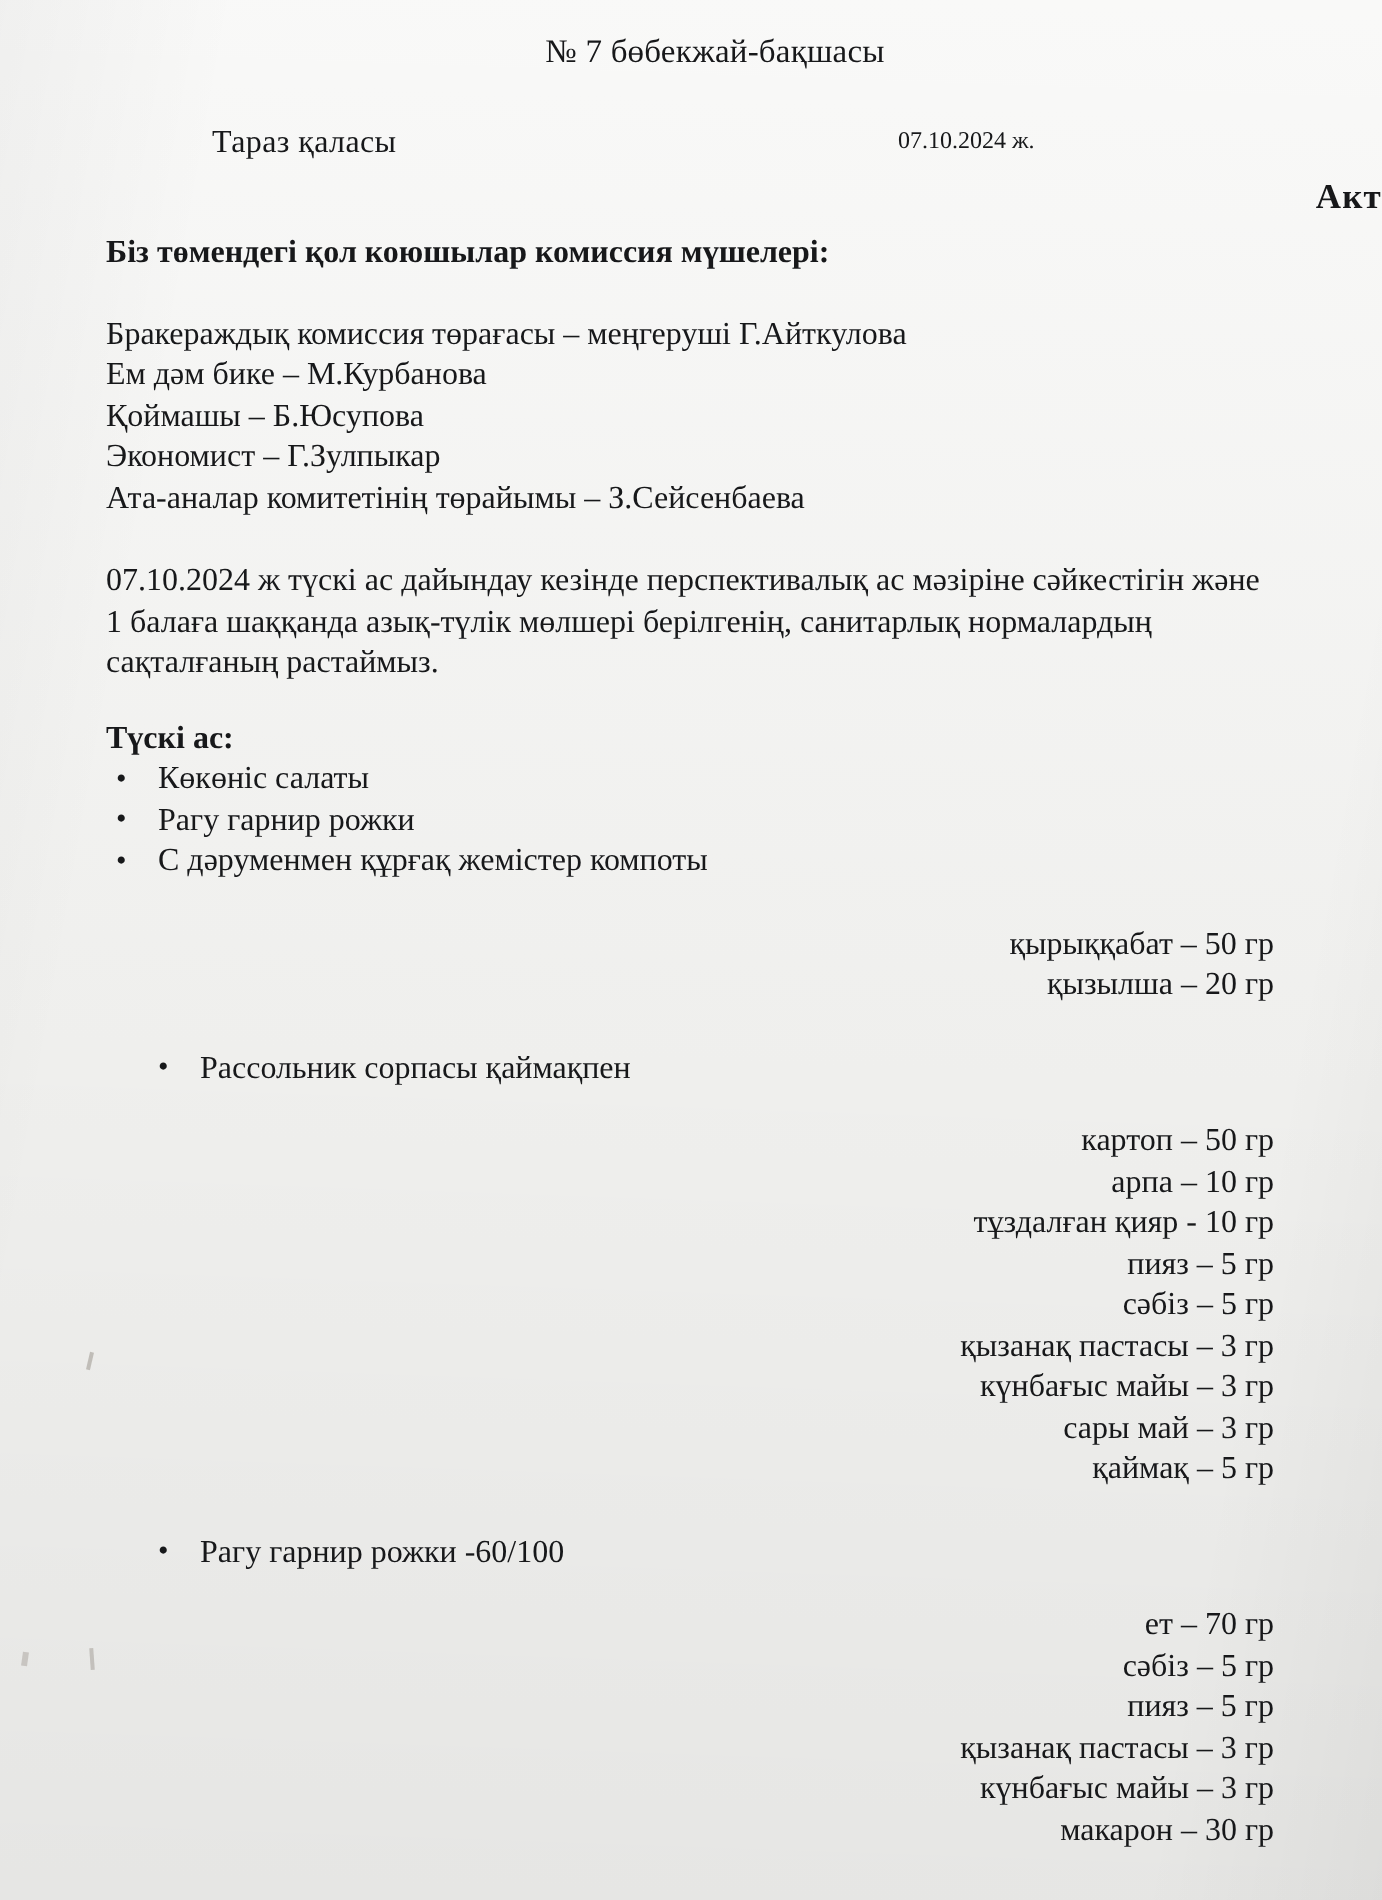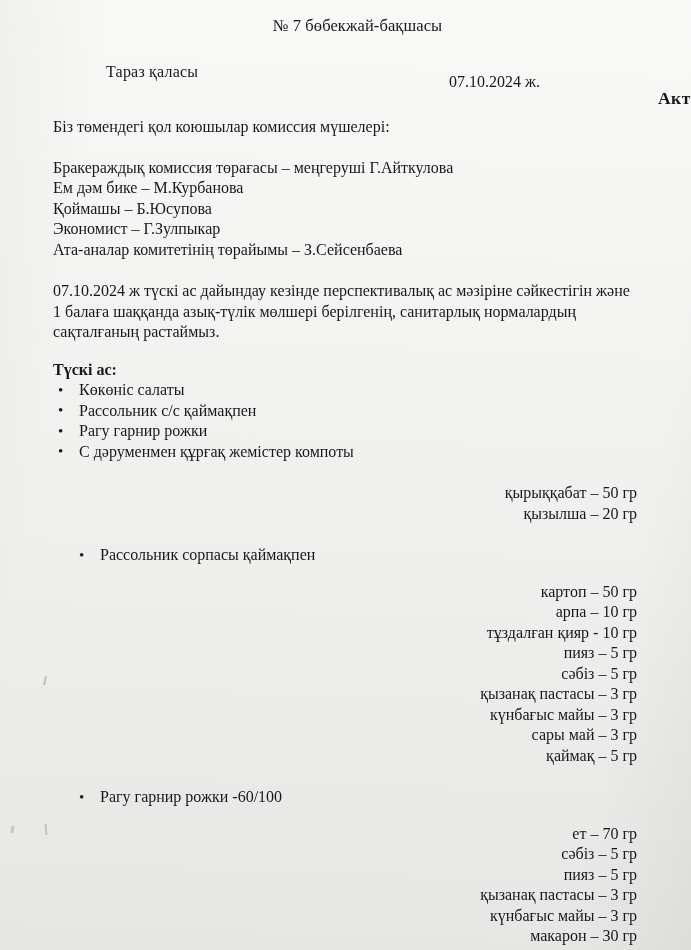--- a/index.html
+++ b/index.html
@@ -53,22 +53,22 @@
   .city {
     position: absolute;
     left: 12px;
     top: 0;
     font-size: 16px;
     letter-spacing: 0.2px;
   }
   .date {
     position: absolute;
     left: 355px;
-    top: 10px;
-    font-size: 16px;
+    top: 0;
+    font-size: 12px;
   }
 
   .act-heading {
     position: absolute;
     top: 88px;
     left: 0;
     right: 0;
     text-align: right;
     font-weight: bold;
     font-size: 17.5px;
@@ -78,21 +78,21 @@
 
   .body-block {
     position: absolute;
     left: 53px;
     top: 117px;
     width: 600px;
     font-size: 16px;
     line-height: 20.5px;
   }
 
-  .intro-line { margin: 0 0 12px 0; }
+  .intro-line { margin: 0 0 12px 0; font-weight: bold; }
 
   .members {
     list-style: none;
     margin: 20px 0 0 0;
     padding: 0;
   }
   .members li { white-space: nowrap; }
 
   .statement {
     margin: 21px 0 0 0;
@@ -186,21 +186,20 @@
     <div class="statement">
       <div>07.10.2024 ж  түскі ас дайындау кезінде перспективалық ас мәзіріне сәйкестігін және</div>
       <div>1 балаға шаққанда азық-түлік мөлшері берілгенің, санитарлық нормалардың</div>
       <div>сақталғаның растаймыз.</div>
     </div>
 
     <p class="lunch-heading">Түскі ас:</p>
 
     <ul class="menu-list">
       <li>Көкөніс салаты</li>
-      <li>Рассольник с/с қаймақпен</li>
       <li>Рагу гарнир рожки</li>
       <li>С дәруменмен құрғақ жемістер компоты</li>
     </ul>
 
     <div class="group">
       <ul class="ingredients">
         <li>қырыққабат – 50 гр</li>
         <li>қызылша – 20 гр</li>
       </ul>
     </div>

